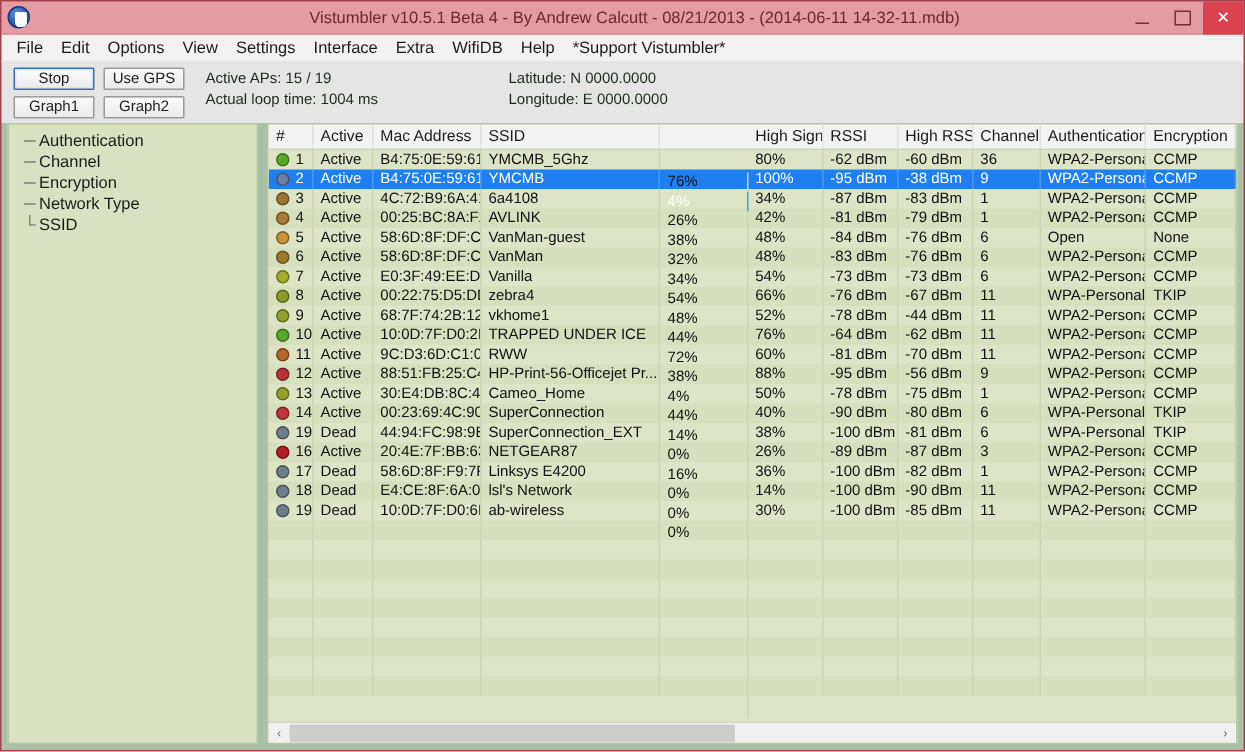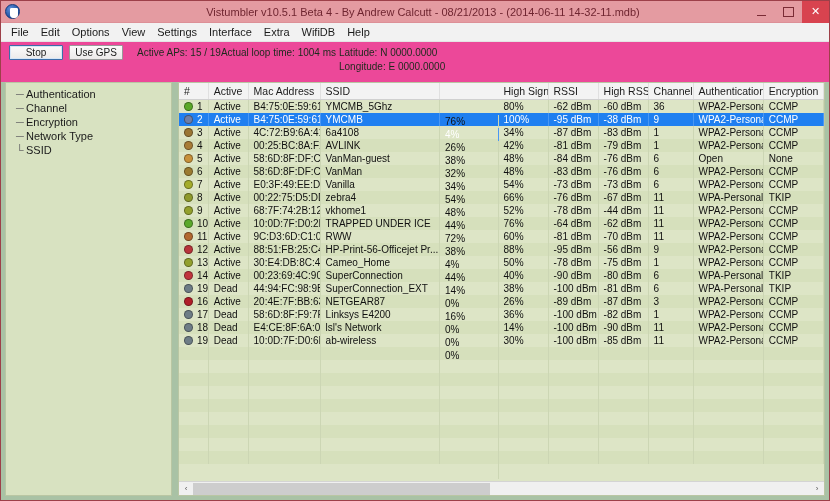--- a/index.html
+++ b/index.html
@@ -81,41 +81,41 @@
     flex: 0 0 auto;
     padding-left: 4px;
     border-bottom: 1px solid #e4e4e4;
   }
   .menu-item { padding: 2px 6px; white-space: nowrap; }
 
   
   .toolbar {
     flex: 0 0 auto;
     height: 40px;
-    background: #ec4899;
+    background: #e5e5e5;
     display: flex;
     align-items: flex-start;
     padding: 3px 0 0 8px;
     position: relative;
   }
   .btn-col { display: flex; flex-direction: column; gap: 4px; }
   .btn-row { display: flex; gap: 6px; }
   .tb-btn {
     width: 54px; height: 15px;
     background: linear-gradient(#fbfbfb, #eceaea);
     border: 1px solid #9a9a9a;
     font-size: 10px;
     color: #1b1b1b;
     display: flex; align-items: center; justify-content: center;
     border-radius: 1px;
   }
   .tb-btn.primary { border-color: #3c6ea8; box-shadow: inset 0 0 0 1px #d7e6f7; }
   .status-col {
     margin-left: 14px;
-    display: flex; 
+    display: flex; flex-direction: column;
     font-size: 10px; color: #1c2a1c;
     line-height: 14px;
     padding-top: 1px;
   }
   .gps-col {
     position: absolute; left: 320px; top: 4px;
     display: flex; flex-direction: column;
     font-size: 10px; color: #1c2a1c;
     line-height: 14px;
     margin-left: 18px;
@@ -253,27 +253,32 @@
   <div class="menubar">
     <div class="menu-item">File</div>
     <div class="menu-item">Edit</div>
     <div class="menu-item">Options</div>
     <div class="menu-item">View</div>
     <div class="menu-item">Settings</div>
     <div class="menu-item">Interface</div>
     <div class="menu-item">Extra</div>
     <div class="menu-item">WifiDB</div>
     <div class="menu-item">Help</div>
+    <div class="menu-item">*Support Vistumbler*</div>
   </div>
 
   <div class="toolbar">
     <div class="btn-col">
       <div class="btn-row">
         <div class="tb-btn primary">Stop</div>
         <div class="tb-btn">Use GPS</div>
+      </div>
+      <div class="btn-row">
+        <div class="tb-btn">Graph1</div>
+        <div class="tb-btn">Graph2</div>
       </div>
     </div>
     <div class="status-col">
       <div>Active APs: 15 / 19</div>
       <div>Actual loop time: 1004 ms</div>
     </div>
     <div class="gps-col">
       <div>Latitude: N 0000.0000</div>
       <div>Longitude: E 0000.0000</div>
     </div>

